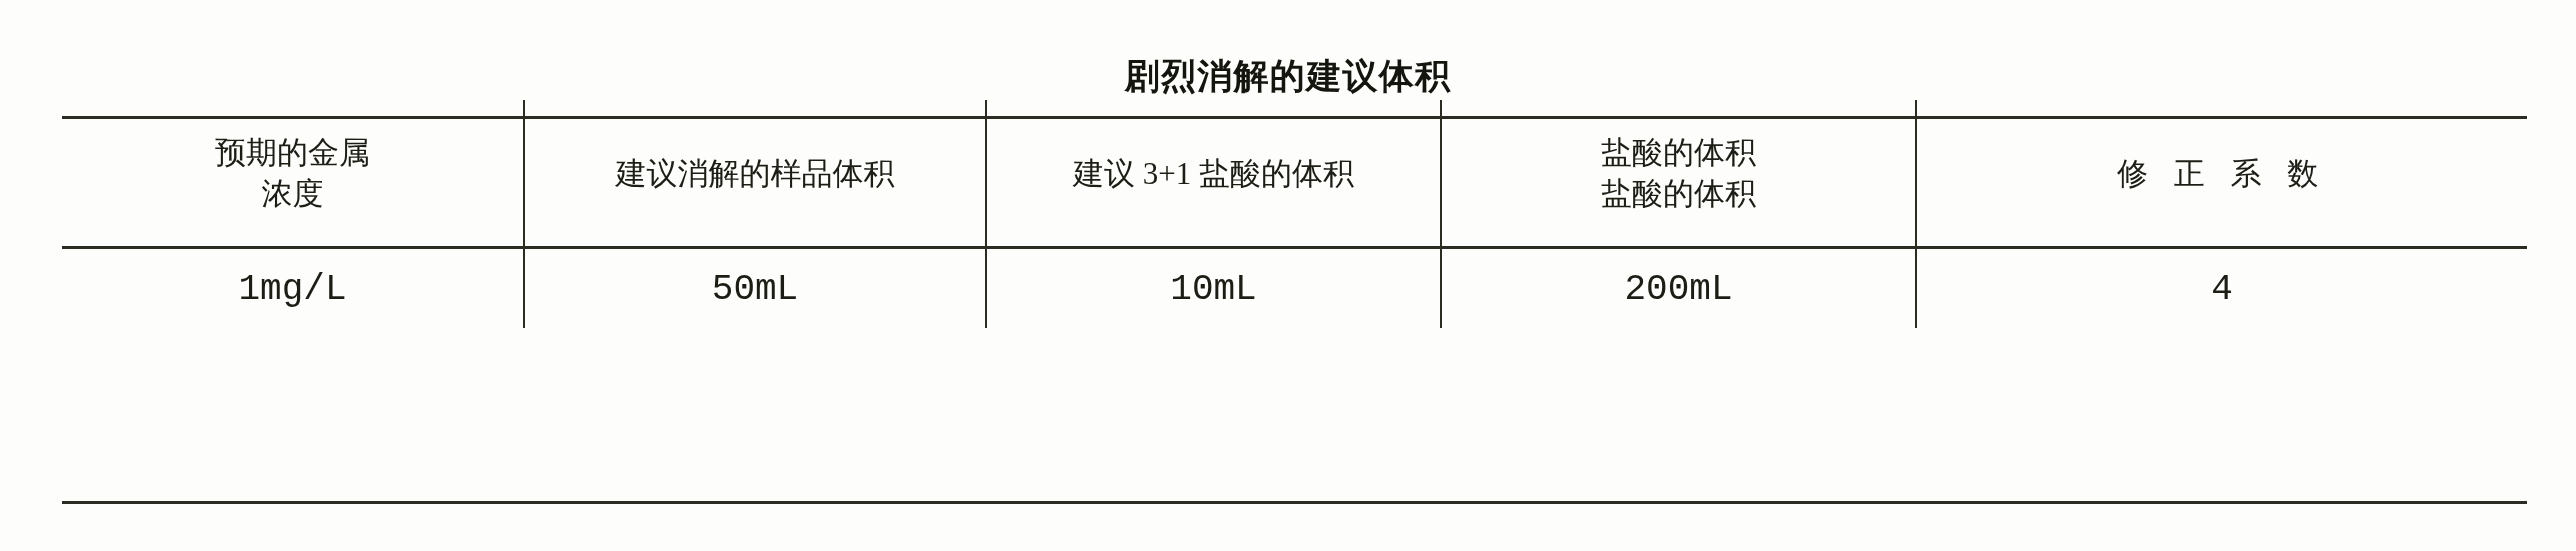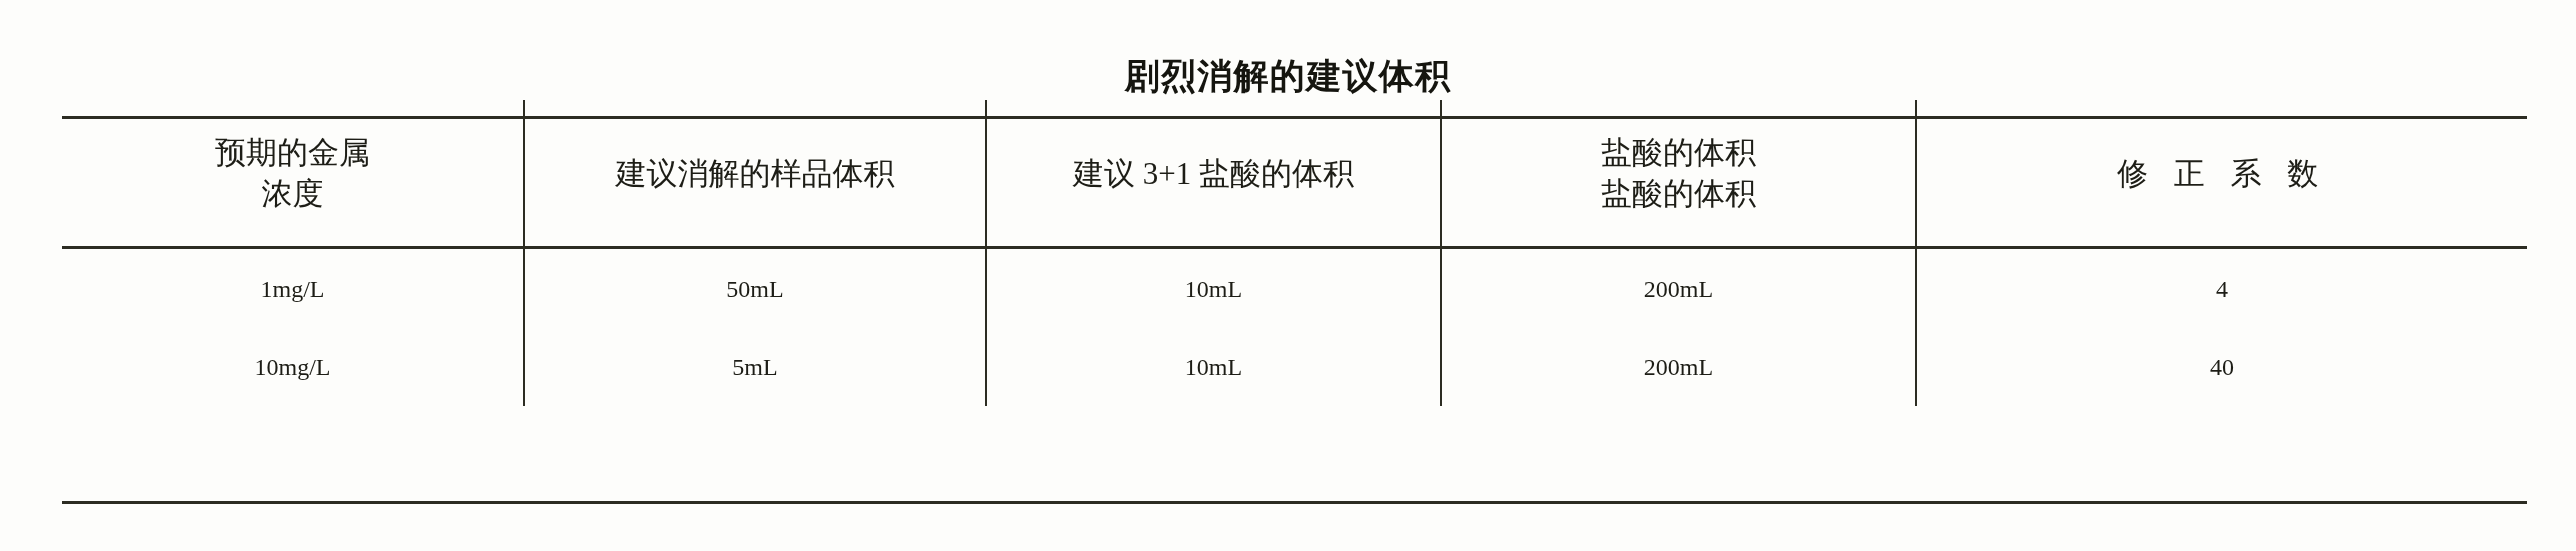--- a/index.html
+++ b/index.html
@@ -59,23 +59,24 @@
     font-family: "Liberation Serif", serif;
     color: #1d1d16;
   }
   table.doc-table thead th {
     font-size: 31px;
     line-height: 1.32;
     padding: 9px 6.5px 11.7px 6.5px;
     height: 130px;
   }
   table.doc-table tbody td {
-    font-size: 24px;
+    font-size: 36px;
     height: 75px;
     padding: 1.3px 6.5px;
+    font-family: Liberation Mono, monospace;
   }
   
   table.doc-table tr > *:first-child { border-left: none; }
   table.doc-table tr > *:last-child { border-right: none; }
 
   .rule-top,
   .rule-head,
   .rule-bottom {
     position: absolute;
     left: 62px;
@@ -147,25 +148,18 @@
         </tr>
       </thead>
       <tbody>
         <tr>
           <td>1mg/L</td>
           <td>50mL</td>
           <td>10mL</td>
           <td>200mL</td>
           <td class="lastcol-dim">4</td>
         </tr>
-        <tr>
-          <td>10mg/L</td>
-          <td>5mL</td>
-          <td>10mL</td>
-          <td>200mL</td>
-          <td class="lastcol-dim">40</td>
-        </tr>
       </tbody>
     </table>
   </div>
 
 </div>
 
 
 </body></html>

